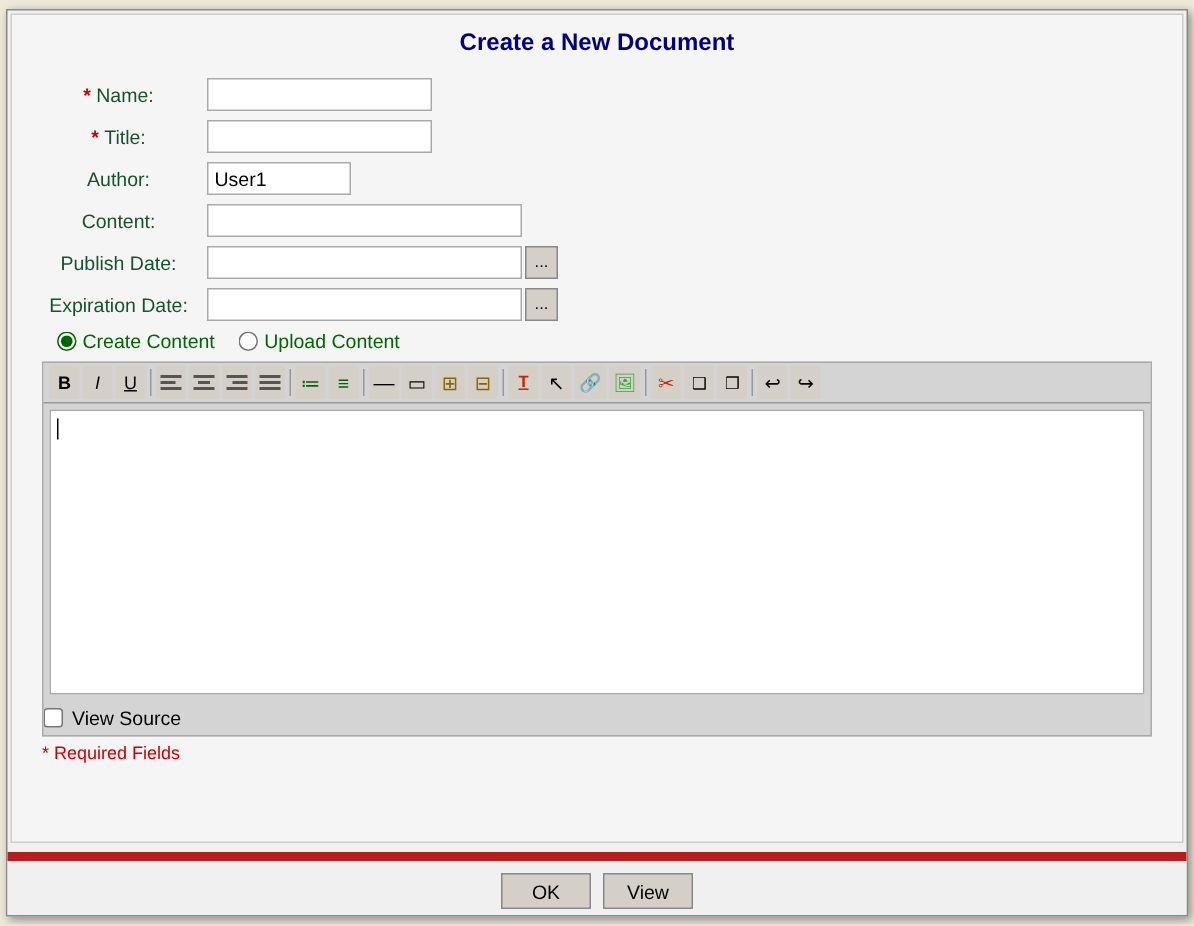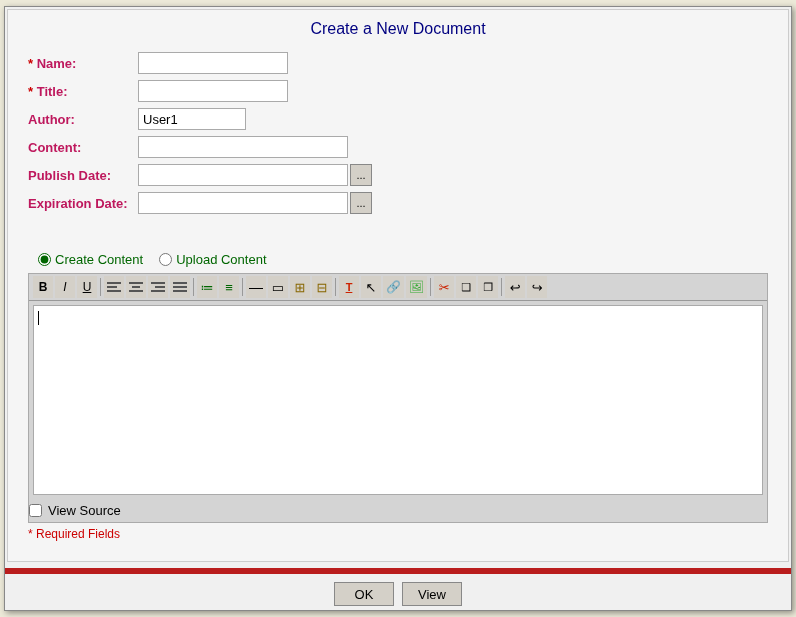--- a/index.html
+++ b/index.html
@@ -74,58 +74,57 @@
       background: #f5f5f5;
       padding: 10px 20px 10px 20px;
       overflow-y: auto;
       border: 1px solid #ccc;
       margin: 2px;
     }
 
     .page-title {
       text-align: center;
       font-size: 16px;
-      font-weight: normal;
+      font-weight: bold;
       color: #000080;
       margin-bottom: 14px;
     }
 
     .form-row {
       display: flex;
       align-items: center;
       margin-bottom: 6px;
     }
 
     .form-label {
       width: 110px;
-      text-align: left;
+      text-align: center;
       padding-right: 8px;
       font-size: 13px;
-      color: #be185d;
+      color: #14532d;
       flex-shrink: 0;
-      font-weight: bold;
     }
 
     .form-label.required::before {
       content: '* ';
       color: #cc0000;
       font-weight: bold;
     }
 
     .form-input {
       border: 1px solid #aaa;
       padding: 2px 4px;
       font-size: 13px;
       background: #fff;
       height: 22px;
     }
 
     .input-name { width: 150px; }
     .input-title { width: 150px; }
-    .input-author { width: 108px; }
+    .input-author { width: 96px; }
     .input-abstract { width: 210px; }
     .input-date { width: 210px; }
 
     .date-row {
       display: flex;
       align-items: center;
       gap: 2px;
     }
 
     .browse-btn {
@@ -147,21 +146,20 @@
       padding-left: 10px;
       gap: 16px;
     }
 
     .radio-option {
       display: flex;
       align-items: center;
       gap: 4px;
       color: #006600;
       font-size: 13px;
-      margin-top: 32px;
     }
 
     .radio-option input[type="radio"] {
       accent-color: #006600;
     }
 
     .write-content-row {
       display: flex;
       align-items: flex-start;
     }

